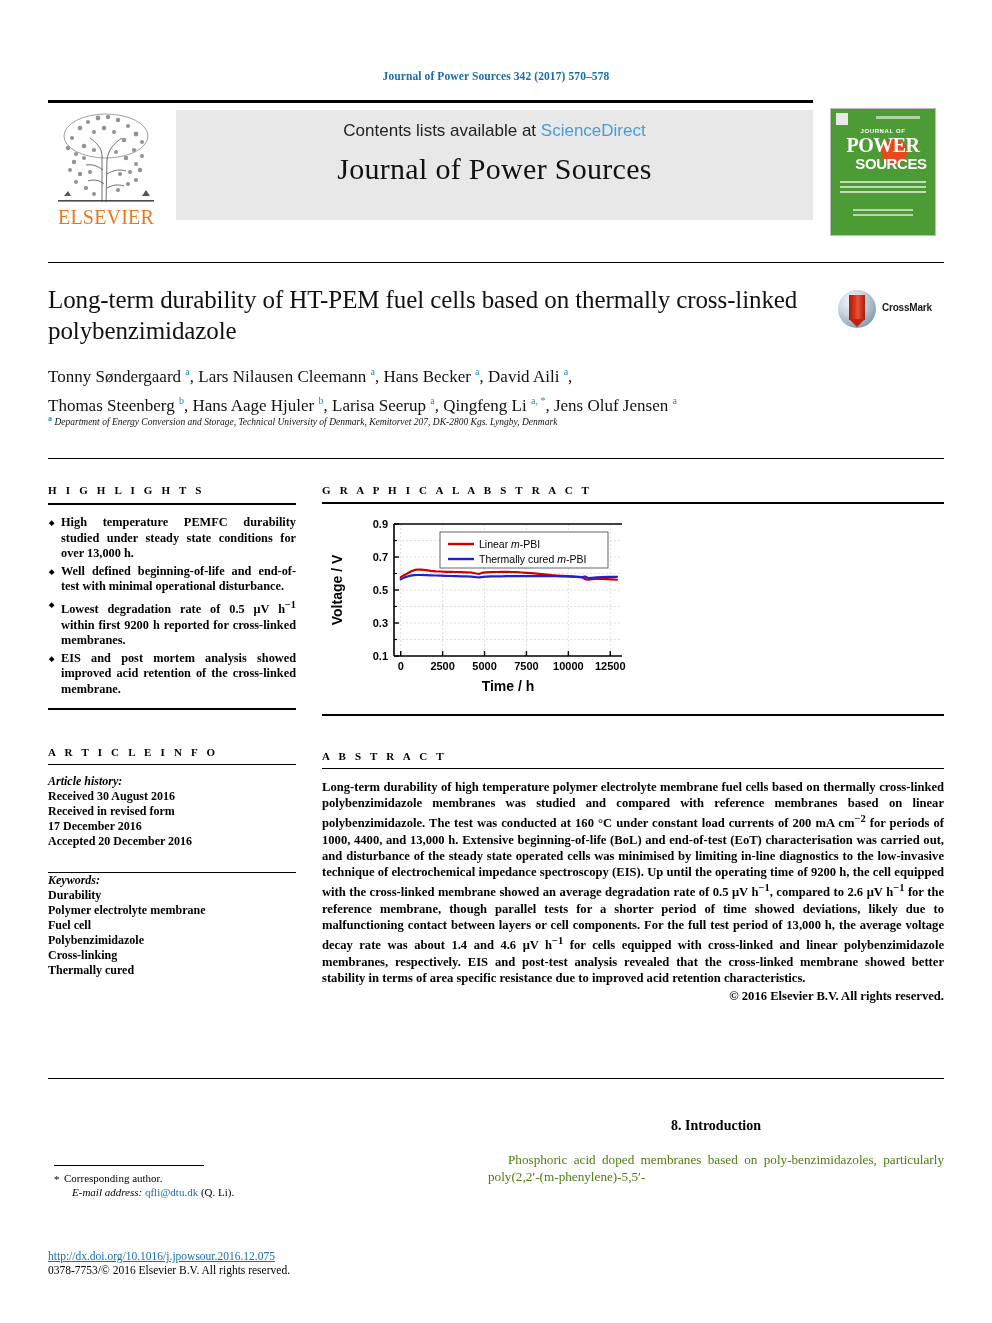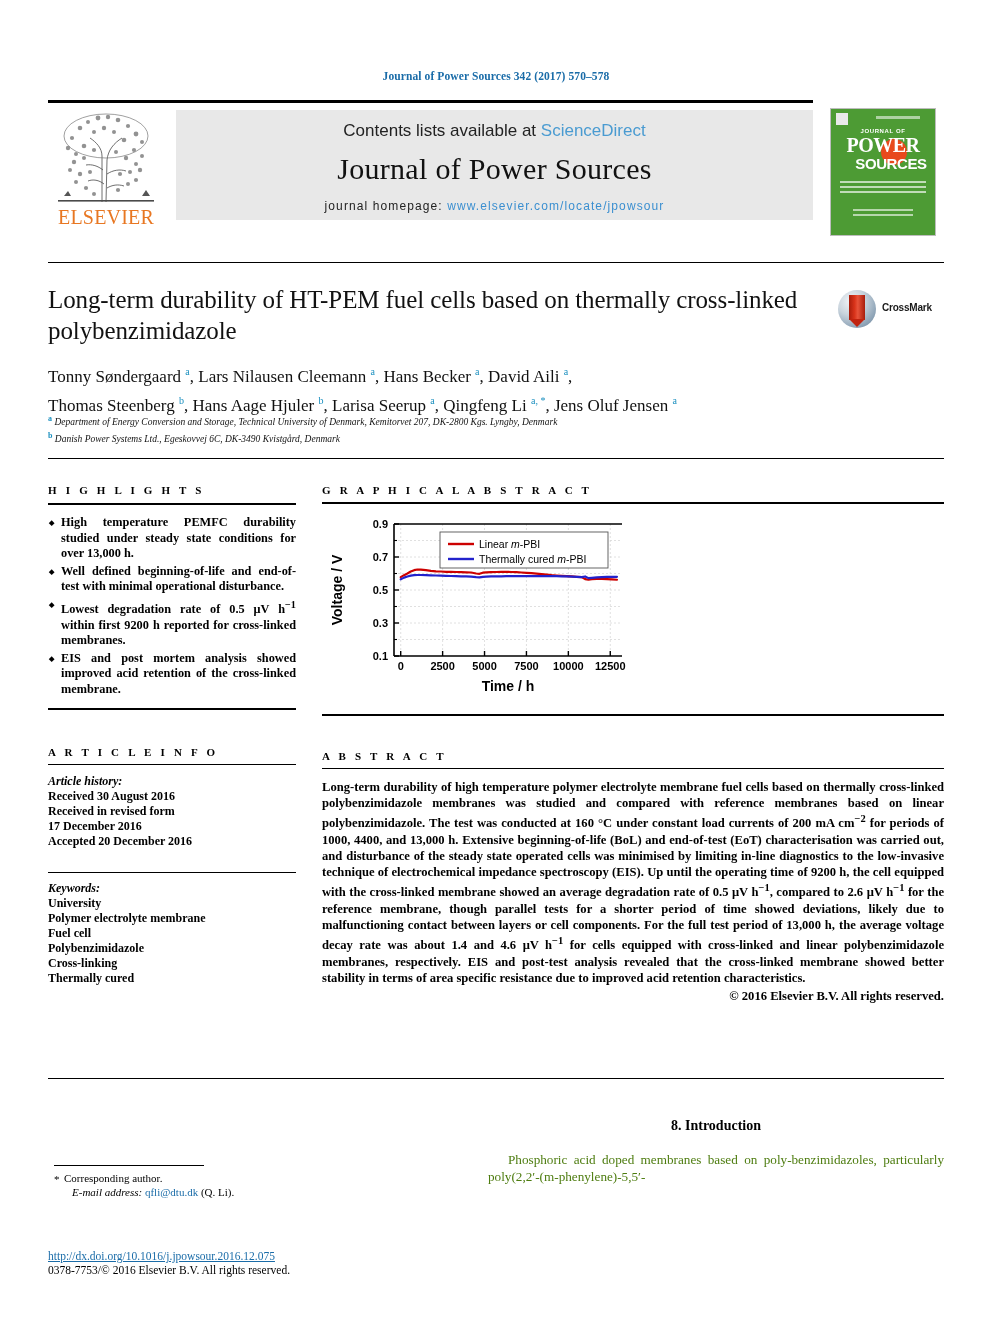--- a/index.html
+++ b/index.html
@@ -377,21 +377,20 @@
   }
   .ainfo-body .lab {
     font-style: italic;
   }
   .ainfo-sep {
     margin-top: 23px;
     height: 1px;
     background: #000;
   }
   .keywords {
-    margin-top: 8px;
     font-family: "Liberation Serif", serif;
     font-size: 12px;
     line-height: 15px;
     font-weight: bold;
     color: #000;
   }
   .keywords .lab {
     font-style: italic;
   }
 
@@ -593,23 +592,20 @@
         </svg>
       </div>
       <div class="elsevier-word">ELSEVIER</div>
     </div>
 
     <div class="banner">
       <div class="banner-contents">
         <span>Contents lists available at </span><a class="sd" href="#" style="text-decoration:none">ScienceDirect</a>
       </div>
       <div class="banner-title">Journal of Power Sources</div>
-      <div class="banner-home">
-        <span>journal homepage: </span><a class="url" href="#" style="text-decoration:none">www.elsevier.com/locate/jpowsour</a>
-      </div>
     </div>
 
     <div class="cover-thumb">
       <div class="cover-top-row">
         <div class="cover-elsevier-mark"></div>
         <div class="cover-tiny-text"></div>
       </div>
       <div class="cover-journalof">JOURNAL OF</div>
       <div class="cover-sun"></div>
       <div class="cover-power">POWER</div>
@@ -637,21 +633,20 @@
     <div class="cm-label">CrossMark</div>
   </div>
 
   <div class="authors">
     <div>Tonny Søndergaard <sup>a</sup>, Lars Nilausen Cleemann <sup>a</sup>, Hans Becker <sup>a</sup>, David Aili <sup>a</sup>,</div>
     <div>Thomas Steenberg <sup>b</sup>, Hans Aage Hjuler <sup>b</sup>, Larisa Seerup <sup>a</sup>, Qingfeng Li <sup>a, *</sup>, Jens Oluf Jensen <sup>a</sup></div>
   </div>
 
   <div class="affiliations">
     <div class="aff"><sup>a</sup> Department of Energy Conversion and Storage, Technical University of Denmark, Kemitorvet 207, DK-2800 Kgs. Lyngby, Denmark</div>
-    <div class="aff"><sup>b</sup> Danish Power Systems Ltd., Egeskovvej 6C, DK-3490 Kvistgård, Denmark</div>
   </div>
 
   <div class="rule-after-aff"></div>
 
   <div class="col-left">
     <div class="sec-head">H I G H L I G H T S</div>
     <div class="thick-rule" style="margin-top:7px"></div>
     <ul class="highlights-list" id="highlights-list">
         <li>High temperature PEMFC durability studied under steady state conditions for over 13,000 h.</li>
         <li>Well defined beginning-of-life and end-of-test with minimal operational disturbance.</li>
@@ -668,21 +663,21 @@
           <div>Received 30 August 2016</div>
           <div>Received in revised form</div>
           <div>17 December 2016</div>
           <div>Accepted 20 December 2016</div>
         </div>
     </div>
     <div class="ainfo-sep"></div>
     <div class="keywords">
       <div class="lab">Keywords:</div>
       <div id="keyword-lines">
-          <div>University</div>
+          <div>Durability</div>
           <div>Polymer electrolyte membrane</div>
           <div>Fuel cell</div>
           <div>Polybenzimidazole</div>
           <div>Cross-linking</div>
           <div>Thermally cured</div>
         </div>
     </div>
   </div>
 
   <div class="col-right">

